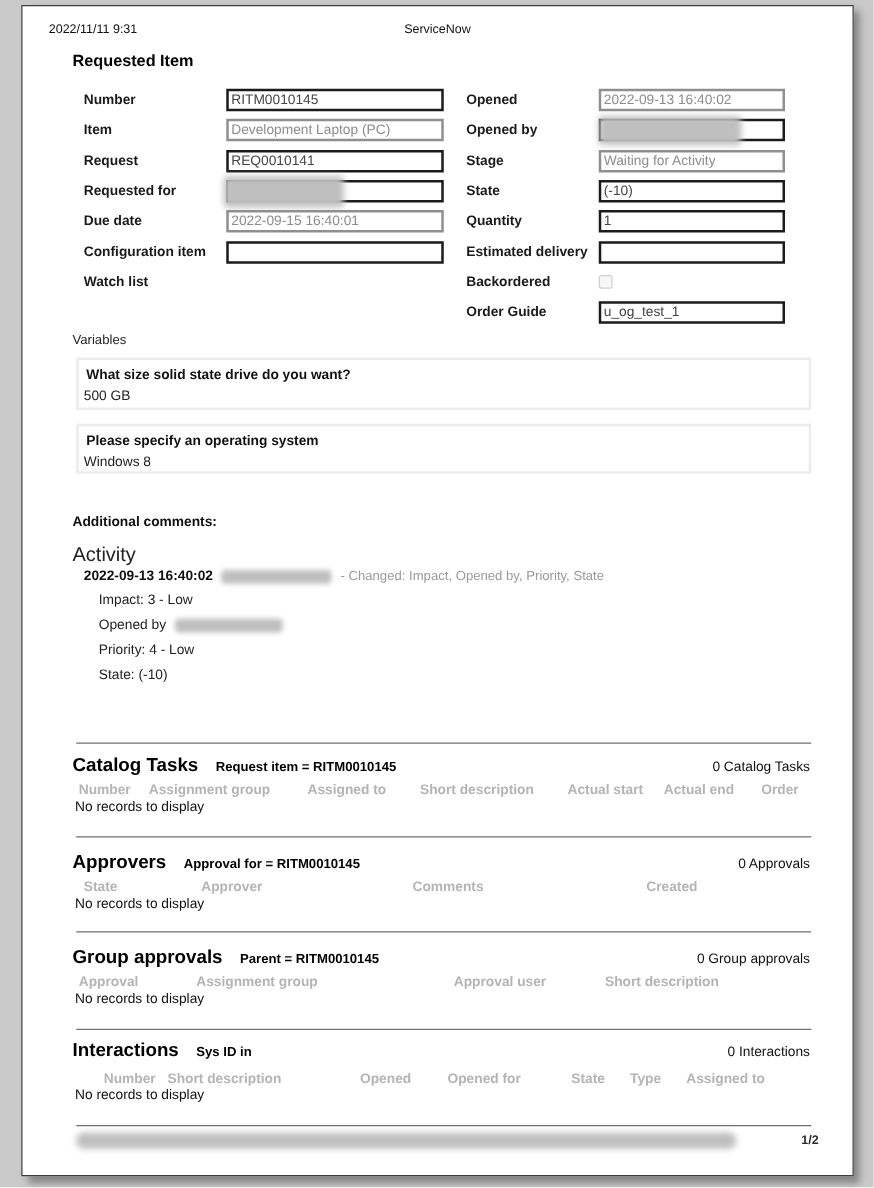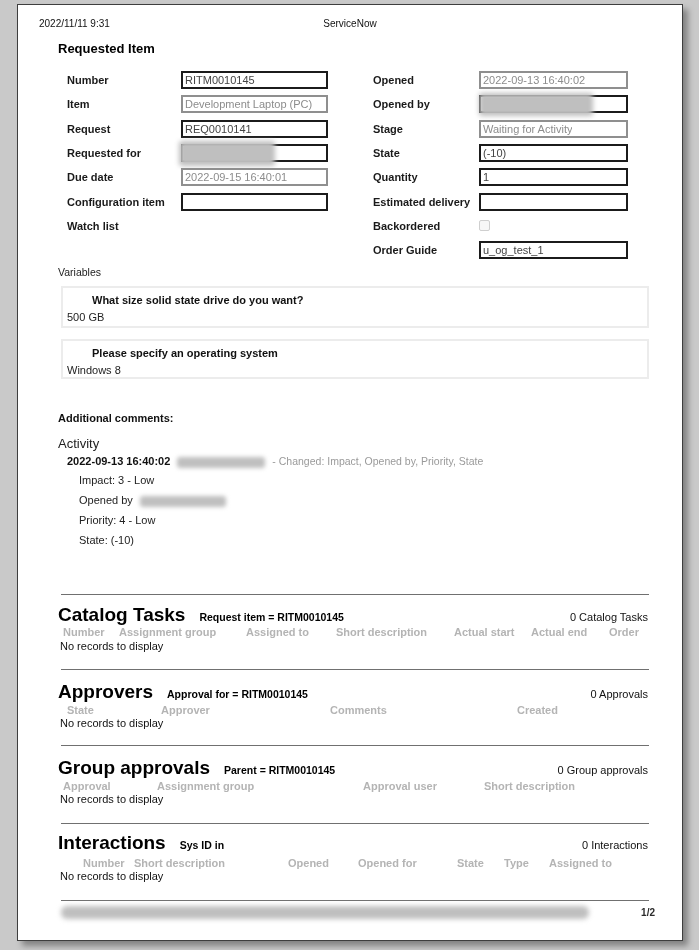--- a/index.html
+++ b/index.html
@@ -12,51 +12,51 @@
   .hdr-app  { position:absolute; left:0; right:0; top:13px; text-align:center; font-size:10px; color:#111; }
   .page-title { position:absolute; left:40px; top:36px; font-size:13px; font-weight:bold; color:#000; }
 
   .fcol { position:absolute; top:63px; }
   .fcol-left  { left:49px; }
   .fcol-right { left:355px; }
   .frow { display:flex; align-items:center; height:24.3px; }
   .flabel { font-size:11px; font-weight:bold; color:#1a1a1a; }
   .fcol-left  .flabel { width:114px; }
   .fcol-right .flabel { width:106px; }
-  .finput { position:relative; width:147px; height:18px; border:2px solid #1b1b1b; background:#fff;
+  .finput { position:relative; width:174px; height:18px; border:2px solid #1b1b1b; background:#fff;
             display:flex; align-items:center; padding:0 2px; }
   .fcol-right .finput { width:149px; }
   .finput.ro { border-color:#8f8f8f; }
   .fval { font-size:11px; color:#444; white-space:nowrap; overflow:hidden; }
   .finput.ro .fval { color:#8c8c8c; }
   .checkbox { width:11px; height:11px; border:1px solid #cfcfcf; background:#f7f7f7; border-radius:2px; }
 
   .blur { background:#bfbfbf; filter:blur(2.5px); border-radius:3px; }
   .blur-req-for { position:absolute; left:-4px; top:-5px; width:96px; height:25px; }
   .blur-opened-by { position:absolute; left:-2px; top:-4px; width:114px; height:23px; }
   .blur-inline { display:inline-block; width:88px; height:11px; vertical-align:middle;
                  margin:0 7px; filter:blur(2px); }
 
   .varlabel { position:absolute; left:40px; top:261px; font-size:10.5px; color:#222; }
   .varbox { position:absolute; left:43px; width:588px; border:2px solid #ececec; background:#fff; }
   .varbox1 { top:281px; height:42px; }
   .varbox2 { top:334px; height:40px; }
-  .varq { padding:6px 0 0 29px; font-size:11px; font-weight:bold; color:#111; }
+  .varq { padding:6px 0 0 6px; font-size:11px; font-weight:bold; color:#111; }
   .vara { padding:5px 0 0 4px; font-size:11px; color:#222; }
 
   .subhead { position:absolute; left:40px; top:407px; font-size:11px; font-weight:bold; color:#111; }
-  .act-label { position:absolute; left:40px; top:431px; font-size:13px; color:#222; }
+  .act-label { position:absolute; left:40px; top:431px; font-size:16px; color:#222; }
   .act-entry { position:absolute; left:49px; top:450px; font-size:11px; color:#111; white-space:nowrap; }
   .act-ts { font-weight:bold; }
   .act-changed { font-size:10.5px; color:#9a9a9a; }
   .act-detail { position:absolute; left:61px; font-size:11px; color:#222; white-space:nowrap; }
 
   .sec-hr { position:absolute; left:43px; width:588px; border-top:1px solid #707070; }
   .sec-title-row { position:absolute; left:40px; right:34px; display:flex; align-items:baseline; }
-  .sec-title { font-size:19px; font-weight:bold; color:#000; }
+  .sec-title { font-size:15px; font-weight:bold; color:#000; }
   .sec-filter { font-size:10.5px; font-weight:bold; color:#000; margin-left:14px; }
   .sec-count { font-size:11px; color:#111; margin-left:auto; }
   .thead { position:absolute; left:0; right:0; height:13px; }
   .thead span { position:absolute; font-size:11px; font-weight:bold; color:#b4b4b4; white-space:nowrap; }
   .norecords { position:absolute; left:42px; font-size:11px; color:#111; }
 
   .footer-hr { position:absolute; left:43px; top:895px; width:588px; border-top:1px solid #707070; }
   .footer-blur { position:absolute; left:43px; top:901px; width:528px; height:13px; border-radius:6px; }
   .page-ind { position:absolute; right:27px; top:902px; font-size:10px; font-weight:bold; color:#2b2b2b; }
 </style>

